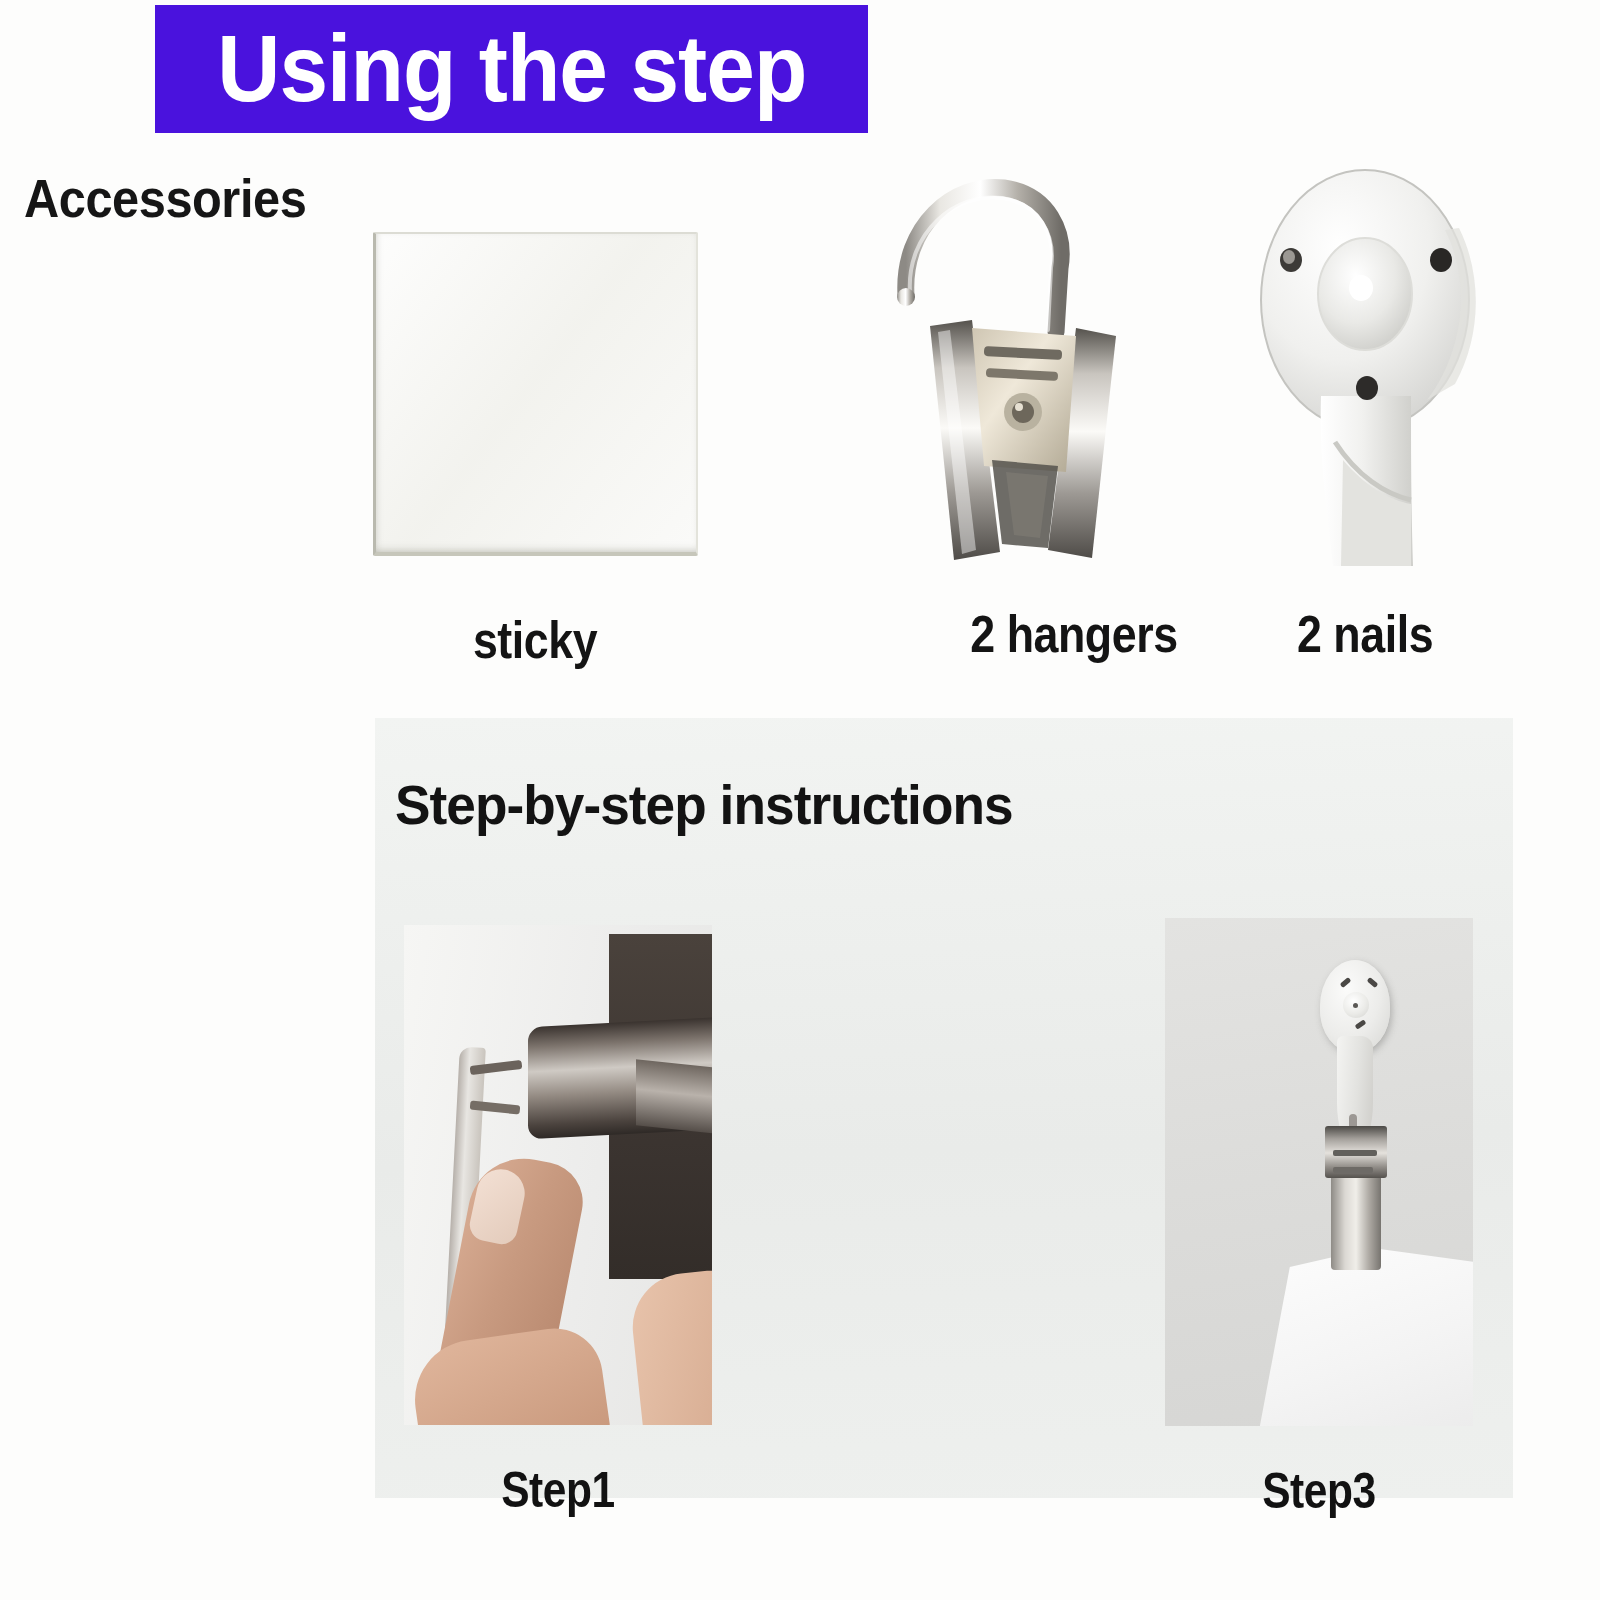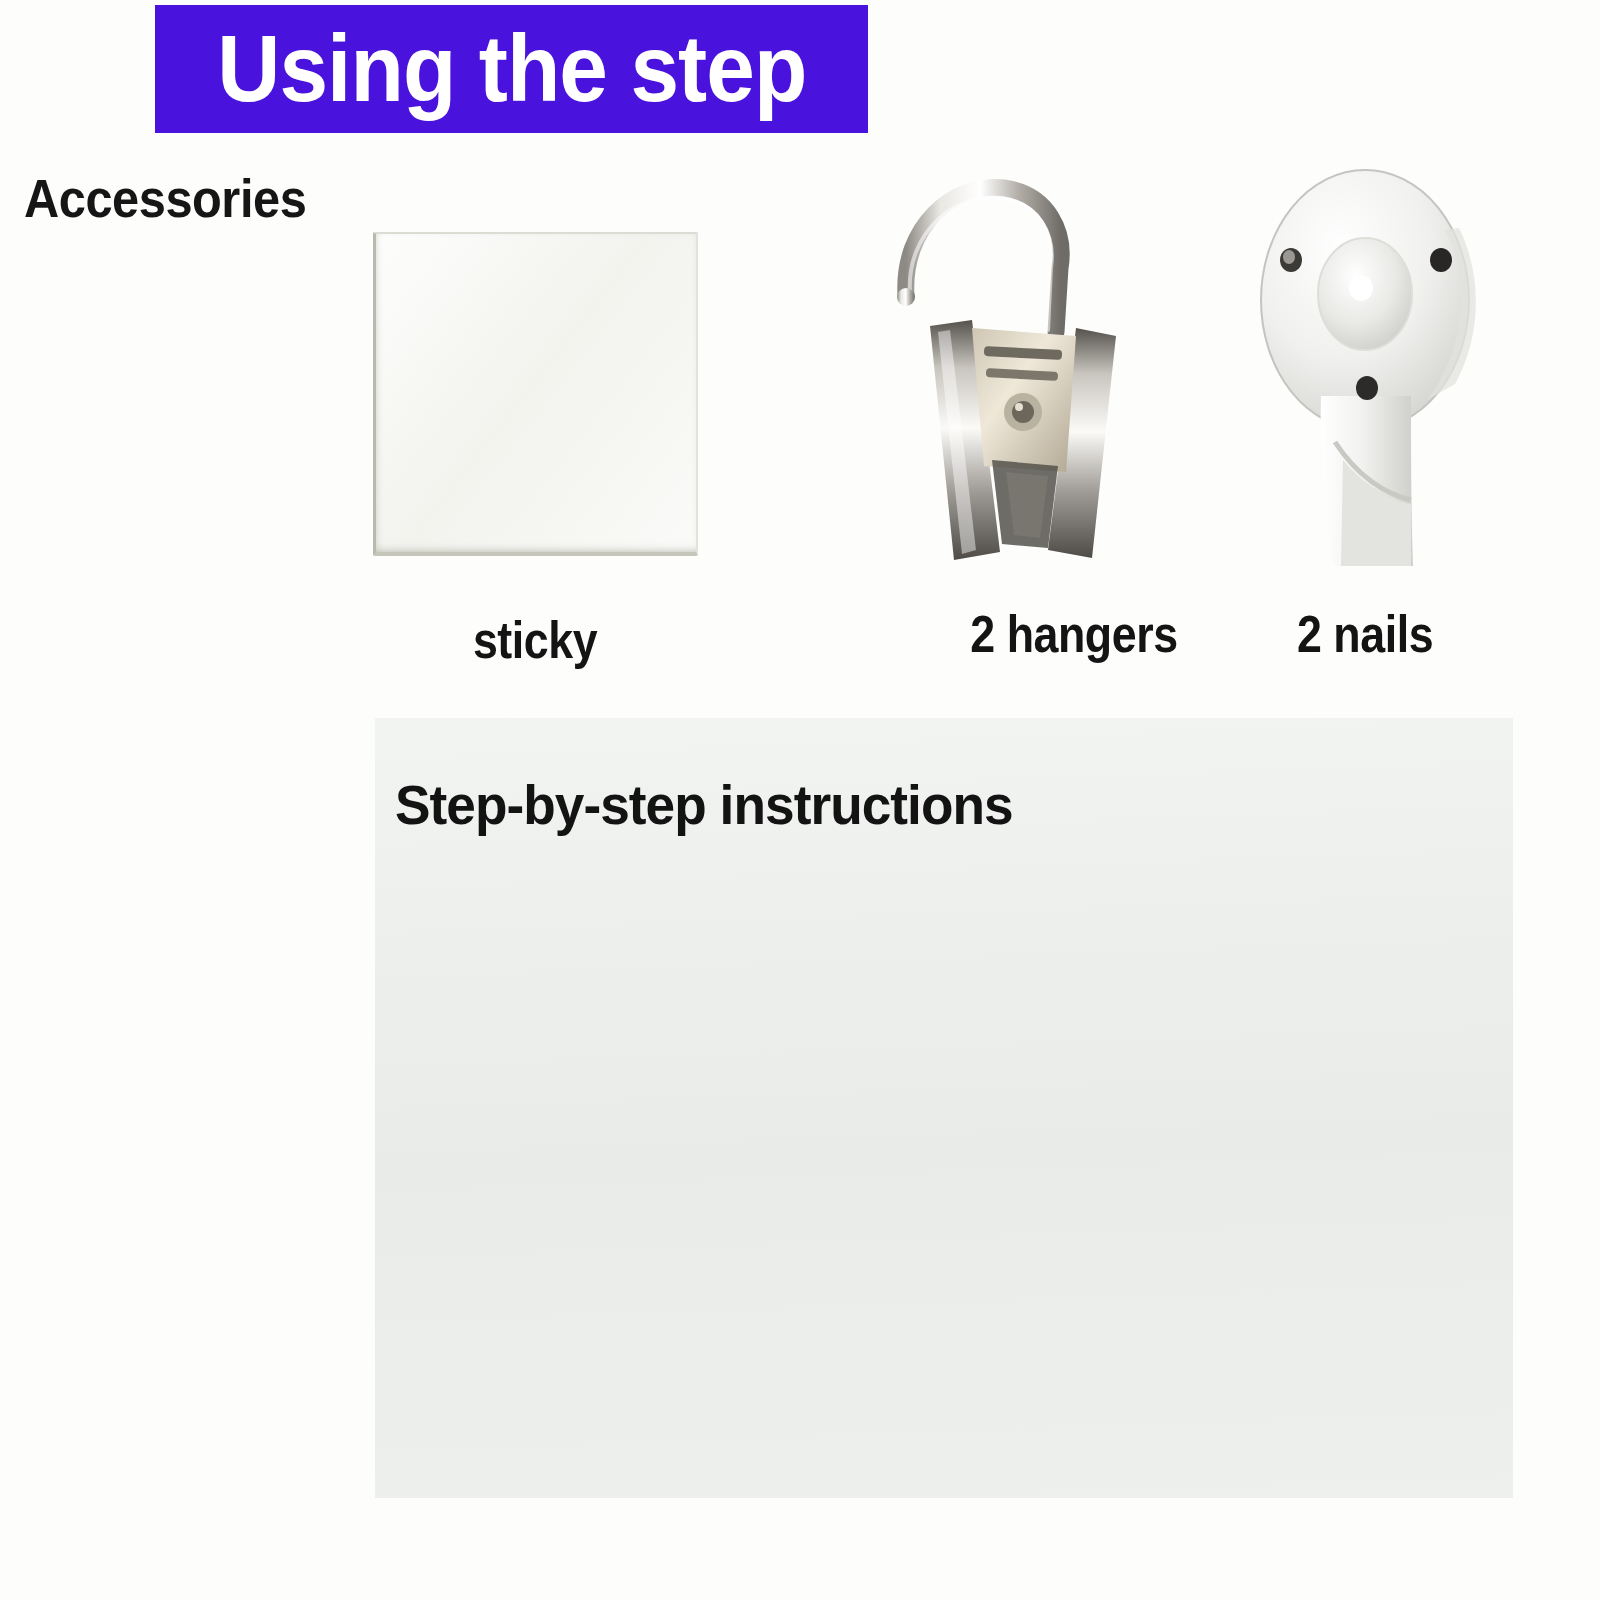--- a/index.html
+++ b/index.html
@@ -400,16 +400,51 @@
         </svg>
       </div>
       <div class="acc-caption acc-nail-cap">2 nails</div>
     </div>
 
   </div>
 
   <div class="instructions-panel"></div>
   <div class="instructions-heading">Step-by-step instructions</div>
 
-
-
+  <div class="step" id="step-1">
+    <div class="step-photo">
+      <div class="s1-wall"></div>
+      <div class="s1-dark-bg"></div>
+      <div class="s1-hook-plate"></div>
+      <div class="s1-nail-a"></div>
+      <div class="s1-nail-b"></div>
+      <div class="s1-hammer-head"></div>
+      <div class="s1-hammer-neck"></div>
+      <div class="s1-finger-1"></div>
+      <div class="s1-finger-nail"></div>
+      <div class="s1-finger-2"></div>
+      <div class="s1-thumb"></div>
+    </div>
+    <div class="step-caption">Step1</div>
+  </div>
+
+
+  <div class="step" id="step-3">
+    <div class="step-photo">
+      <div class="s3-wall"></div>
+      <div class="s3-fabric"></div>
+      <div class="s3-hook-plate"></div>
+      <div class="s3-hole-a"></div>
+      <div class="s3-hole-b"></div>
+      <div class="s3-dome"></div>
+      <div class="s3-dome-dot"></div>
+      <div class="s3-hole-c"></div>
+      <div class="s3-hook-stem"></div>
+      <div class="s3-link"></div>
+      <div class="s3-clip"></div>
+      <div class="s3-clip-jaw"></div>
+      <div class="s3-clip-slot1"></div>
+      <div class="s3-clip-slot2"></div>
+    </div>
+    <div class="step-caption">Step3</div>
+  </div>
 
 </div>
 
 </body></html>

